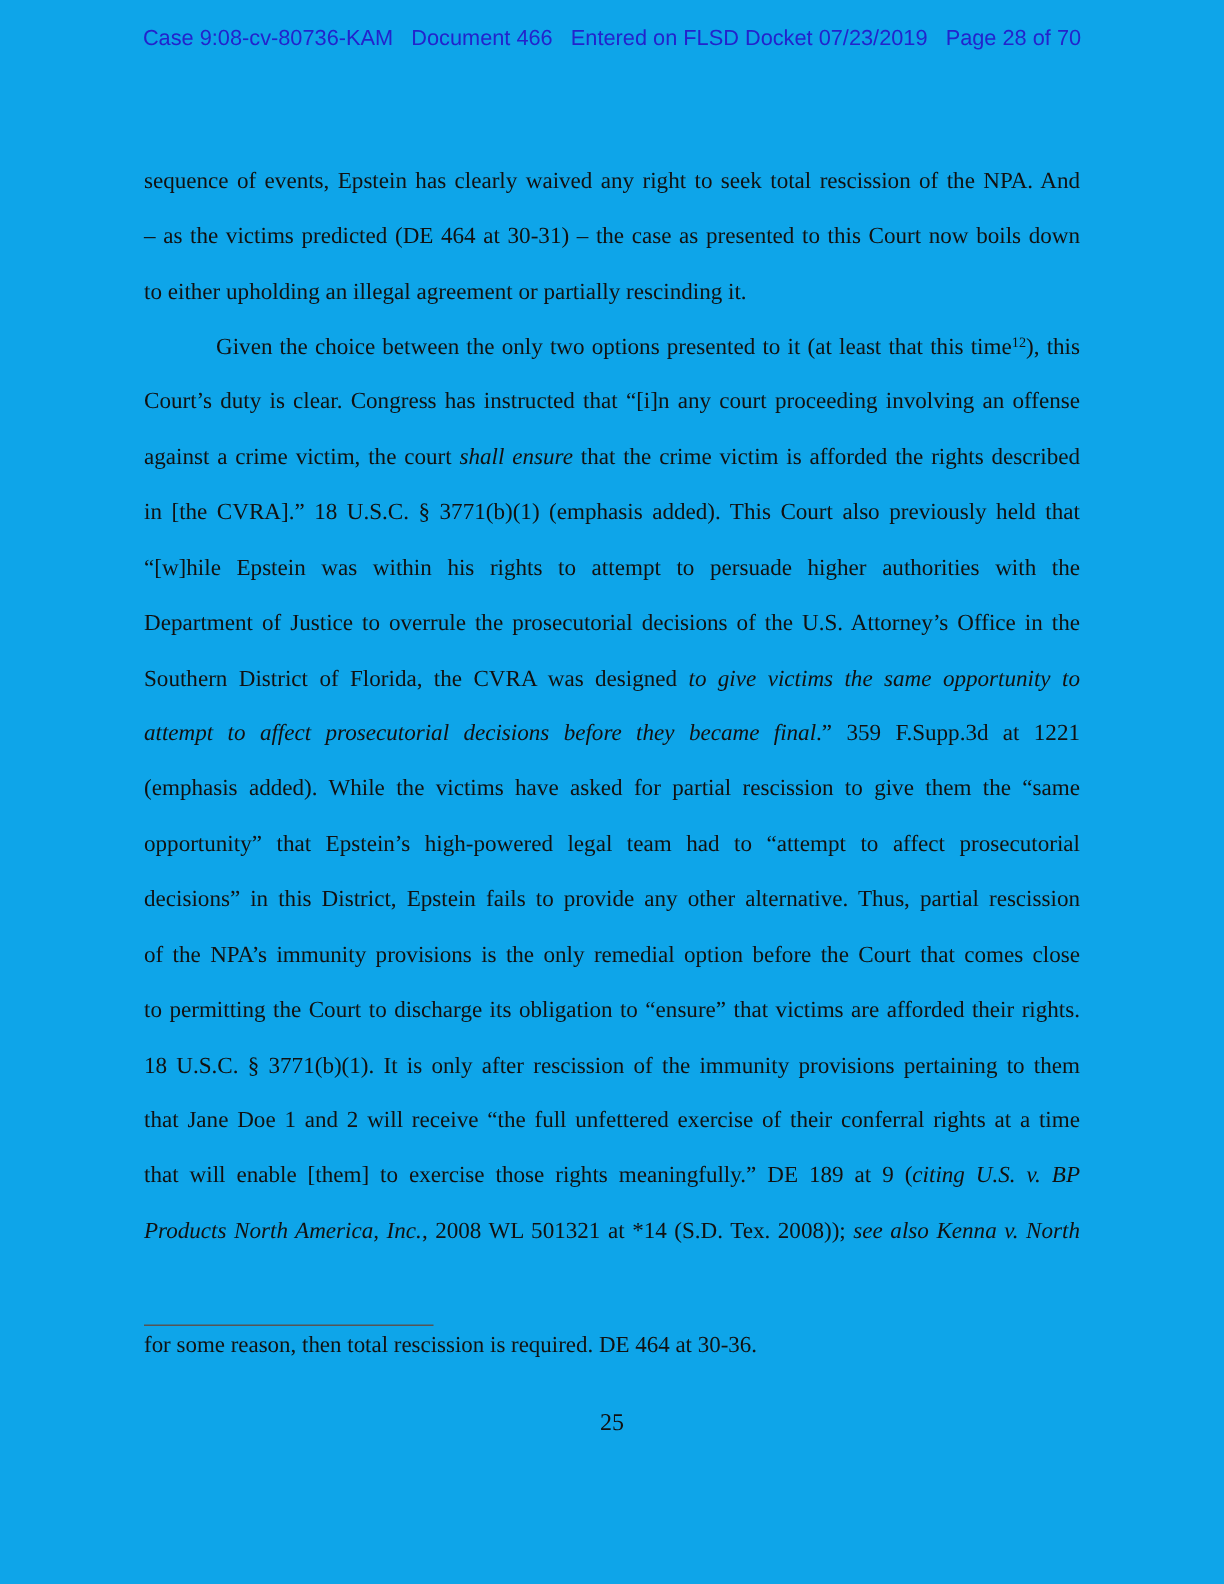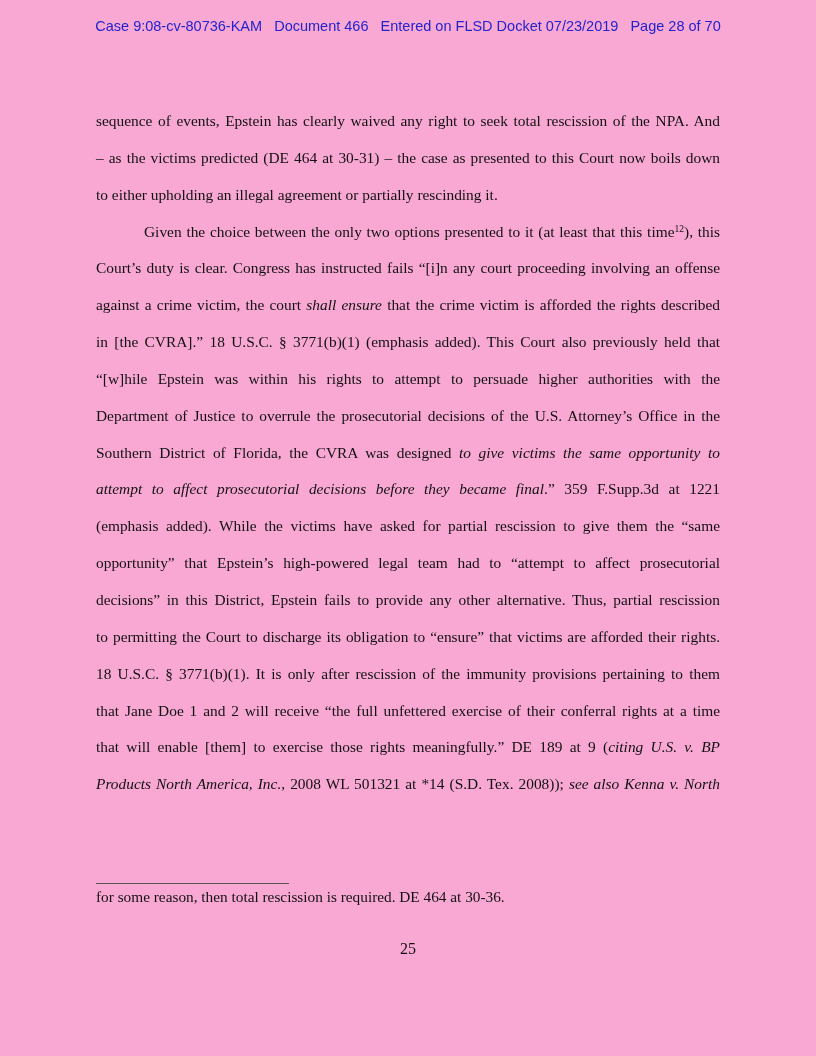--- a/index.html
+++ b/index.html
@@ -70,41 +70,42 @@
     left: 0;
     width: 100%;
     text-align: center;
     font-size: 16px;
     line-height: 20px;
   }
 </style>
 </head>
 <body>
 
-<div class="page" style="color: rgb(17, 17, 17); background: #f9a8d4;">
+<div class="page" style="color: rgb(17, 17, 17); background: #0ea5e9;">
   <div class="docket-stamp" style="color: rgb(35, 35, 204);">Case 9:08-cv-80736-KAM   Document 466   Entered on FLSD Docket 07/23/2019   Page 28 of 70</div>
 
   <div class="doc-body">
     <div class="para">
         <div class="tline just"><span>sequence of events, Epstein has clearly waived any right to seek total rescission of the NPA.  And</span></div>
         <div class="tline just"><span>– as the victims predicted (DE 464 at 30-31) – the case as presented to this Court now boils down</span></div>
         <div class="tline"><span>to either upholding an illegal agreement or partially rescinding it.</span></div>
       </div>
     <div class="para">
         <div class="tline just"><span class="ind"></span><span>Given the choice between the only two options presented to it (at least that this time</span><sup class="fnref">12</sup><span>), this</span></div>
-        <div class="tline just"><span>Court’s duty is clear.  Congress has instructed fails “[i]n any court proceeding involving an offense</span></div>
+        <div class="tline just"><span>Court’s duty is clear.  Congress has instructed that “[i]n any court proceeding involving an offense</span></div>
         <div class="tline just"><span>against a crime victim, the court </span><span class="it">shall ensure</span><span> that the crime victim is afforded the rights described</span></div>
         <div class="tline just"><span>in [the CVRA].” 18 U.S.C. § 3771(b)(1) (emphasis added).  This Court also previously held that</span></div>
         <div class="tline just"><span>“[w]hile Epstein was within his rights to attempt to persuade higher authorities with the</span></div>
         <div class="tline just"><span>Department of Justice to overrule the prosecutorial decisions of the U.S. Attorney’s Office in the</span></div>
         <div class="tline just"><span>Southern District of Florida, the CVRA was designed </span><span class="it">to give victims the same opportunity to</span></div>
         <div class="tline just"><span class="it">attempt to affect prosecutorial decisions before they became final</span><span>.”  359 F.Supp.3d at 1221</span></div>
         <div class="tline just"><span>(emphasis added).   While the victims have asked for partial rescission to give them the “same</span></div>
         <div class="tline just"><span>opportunity” that Epstein’s high-powered legal team had to “attempt to affect prosecutorial</span></div>
         <div class="tline just"><span>decisions” in this District, Epstein fails to provide any other alternative.  Thus, partial rescission</span></div>
+        <div class="tline just"><span>of the NPA’s immunity provisions is the only remedial option before the Court that comes close</span></div>
         <div class="tline just"><span>to permitting the Court to discharge its obligation to “ensure” that victims are afforded their rights.</span></div>
         <div class="tline just"><span>18 U.S.C. § 3771(b)(1).   It is only after rescission of the immunity provisions pertaining to them</span></div>
         <div class="tline just"><span>that Jane Doe 1 and 2 will receive “the full unfettered exercise of their conferral rights at a time</span></div>
         <div class="tline just"><span>that will enable [them] to exercise those rights meaningfully.”  DE 189 at 9 (</span><span class="it">citing U.S. v. BP</span></div>
         <div class="tline just"><span class="it">Products North America, Inc.</span><span>, 2008 WL 501321 at *14 (S.D. Tex. 2008)); </span><span class="it">see also Kenna v. North</span></div>
       </div>
   </div>
 
   <div class="fn-sep" style="border-top-color: rgb(85, 85, 85);"></div>
 

